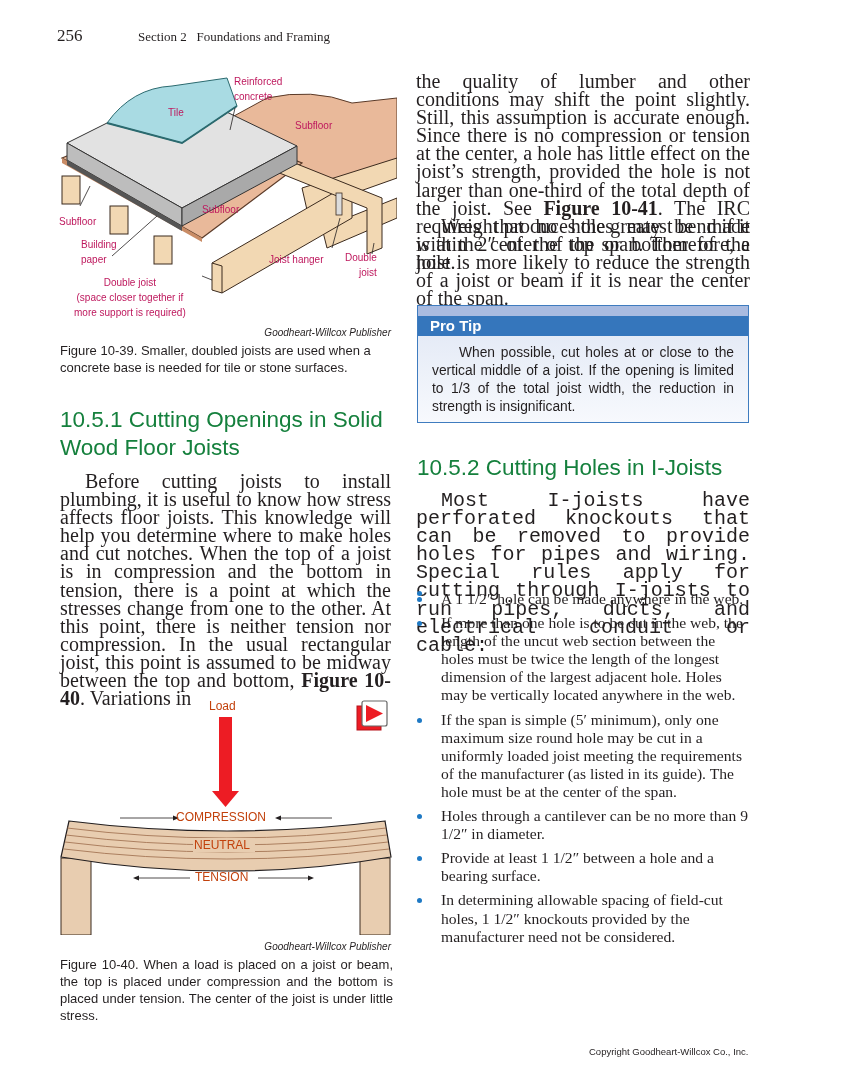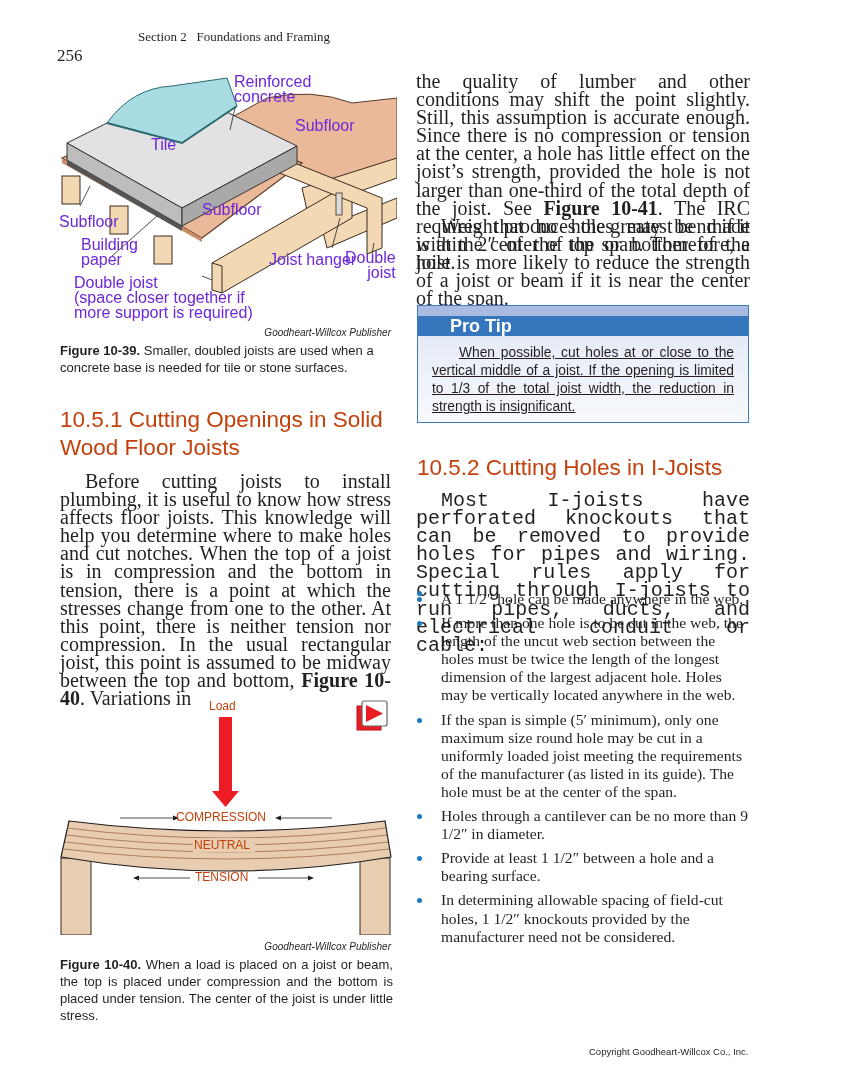--- a/index.html
+++ b/index.html
@@ -1,42 +1,42 @@
 <!DOCTYPE html>
 <html><head>
 <meta charset="utf-8">
 <style>
   html, body { margin: 0; padding: 0; background: #ffffff; }
   body { width: 849px; height: 1087px; position: relative; overflow: hidden; color: #231f20; }
   .serif { font-family: "Liberation Serif", "DejaVu Serif", serif; }
   .sans { font-family: "Liberation Sans", "DejaVu Sans", sans-serif; }
 
   
-  #page-number { position: absolute; left: 57px; top: 26px; font-size: 17px; margin-top: 20px; }
+  #page-number { position: absolute; left: 57px; top: 26px; font-size: 17px; }
   #running-head { position: absolute; left: 138px; top: 29px; font-size: 13px; }
 
   
   #fig39 { position: absolute; left: 52px; top: 68px; width: 345px; height: 262px; }
-  .diag-label { position: absolute; font-size: 16px; line-height: 15px; color: #6d28d9; white-space: nowrap; }
+  .diag-label { position: absolute; font-size: 10px; line-height: 15px; color: #be185d; white-space: nowrap; }
   .credit { position: absolute; font-size: 10px; font-style: italic; color: #231f20; text-align: right; }
   .fig-caption { position: absolute; font-size: 13px; line-height: 17px; }
-  .fig-caption b { font-weight: bold; }
+  .fig-caption b { font-weight: normal; }
 
   
-  .sec-heading { position: absolute; font-size: 22.5px; line-height: 28px; color: #c2410c; font-weight: normal; margin: 0; }
+  .sec-heading { position: absolute; font-size: 22.5px; line-height: 28px; color: #15803d; font-weight: normal; margin: 0; }
 
   
   .para { position: absolute; font-size: 20px; line-height: 18.1px; text-align: justify; margin: 0; hyphens: manual; }
   .indent { text-indent: 25px; }
 
   
   #protip { position: absolute; left: 417px; top: 305px; width: 332px; height: 118px; border: 1.5px solid #3f7cbf; background: linear-gradient(#dfe6f4, #f7f9fd); box-sizing: border-box; }
   #protip .band { height: 10px; background: #a9bbe0; }
-  #protip .title { height: 20px; background: #3576bc; color: #ffffff; font-weight: bold; font-size: 18px; line-height: 20px; padding-left: 32px; }
-  #protip .body { padding: 8px 14px 0 14px; font-size: 13.8px; line-height: 18px; text-align: justify; text-indent: 27px; text-decoration: underline; }
+  #protip .title { height: 20px; background: #3576bc; color: #ffffff; font-weight: bold; font-size: 15px; line-height: 20px; padding-left: 12px; }
+  #protip .body { padding: 8px 14px 0 14px; font-size: 13.8px; line-height: 18px; text-align: justify; text-indent: 27px; }
 
   
   #bullets { position: absolute; left: 416px; top: 584px; width: 334px; margin: 0; padding: 0; list-style: none; }
   #bullets li { position: relative; padding-left: 25px; font-size: 15.6px; line-height: 18.1px; margin-bottom: 6px; }
   #bullets li .dot { position: absolute; left: 1px; top: 7px; width: 5px; height: 5px; border-radius: 50%; background: #1e79c4; }
 
   
   #fig40 { position: absolute; left: 55px; top: 695px; width: 345px; height: 240px; }
   .beam-label { position: absolute; font-size: 12px; color: #c2410c; }
 
@@ -77,28 +77,28 @@
     <path d="M55 55 L130 75 L185 38" fill="none" stroke="#2b6a6f" stroke-width="2"></path>
 
     <line x1="183" y1="40" x2="178" y2="62" stroke="#231f20" stroke-width="0.8"></line>
     <line x1="28" y1="138" x2="38" y2="118" stroke="#231f20" stroke-width="0.8"></line>
     <line x1="60" y1="188" x2="105" y2="148" stroke="#231f20" stroke-width="0.8"></line>
     <line x1="150" y1="208" x2="160" y2="212" stroke="#231f20" stroke-width="0.8"></line>
     <line x1="280" y1="180" x2="288" y2="150" stroke="#231f20" stroke-width="0.8"></line>
     <line x1="322" y1="175" x2="320" y2="186" stroke="#231f20" stroke-width="0.8"></line>
   </svg>
   <div class="diag-label sans" style="left:182px;top:6px;"><span>Reinforced</span><br><span>concrete</span></div>
-  <div class="diag-label sans" style="left:99px;top:37px;margin-top:32px;">Tile</div>
+  <div class="diag-label sans" style="left:116px;top:37px;">Tile</div>
   <div class="diag-label sans" style="left:243px;top:50px;">Subfloor</div>
   <div class="diag-label sans" style="left:150px;top:134px;">Subfloor</div>
   <div class="diag-label sans" style="left:7px;top:146px;">Subfloor</div>
   <div class="diag-label sans" style="left:29px;top:169px;"><span>Building</span><br><span>paper</span></div>
   <div class="diag-label sans" style="left:217px;top:184px;text-align:right;">Joist hanger</div>
   <div class="diag-label sans" style="left:293px;top:182px;text-align:right;"><span>Double</span><br><span>joist</span></div>
-  <div class="diag-label sans" style="left:22px;top:207px;text-align:left;"><span>Double joist</span><br><span>(space closer together if</span><br><span>more support is required)</span></div>
+  <div class="diag-label sans" style="left:22px;top:207px;text-align:center;"><span>Double joist</span><br><span>(space closer together if</span><br><span>more support is required)</span></div>
 </div>
 <div class="credit sans" style="left:200px;top:327px;width:191px;">Goodheart-Willcox Publisher</div>
 <p class="fig-caption sans" style="left:60px;top:342px;width:333px;margin:0;"><b>Figure 10-39.</b><span> Smaller, doubled joists are used when a concrete base is needed for tile or stone surfaces.</span></p>
 
 <h2 class="sec-heading sans" style="left:60px;top:406px;width:345px;"><span>10.5.1 Cutting Openings in Solid</span><br><span>Wood Floor Joists</span></h2>
 
 <p class="para serif indent" style="left:60px;top:472px;width:331px;"><span>Before cutting joists to install plumbing, it is useful to know how stress affects floor joists. This knowledge will help you determine where to make holes and cut notches. When the top of a joist is in compression and the bottom in tension, there is a point at which the stresses change from one to the other. At this point, there is neither ten­sion nor compression. In the usual rectangular joist, this point is assumed to be midway between the top and bottom, </span><b>Figure 10-40</b><span>. Variations in</span></p>
 
 <p class="para serif" style="left:416px;top:72px;width:334px;"><span>the quality of lumber and other conditions may shift the point slightly. Still, this assumption is accurate enough. Since there is no compression or tension at the center, a hole has little effect on the joist’s strength, provided the hole is not larger than one-third of the total depth of the joist. See </span><b>Figure 10-41</b><span>. The IRC requires that no holes may be made within 2″ of the top or bottom of the joist.</span></p>
 <p class="para serif indent" style="left:416px;top:217px;width:334px;">Weight produces the greatest bend if it is at the center of the span. Therefore, a hole is more likely to reduce the strength of a joist or beam if it is near the center of the span.</p>

